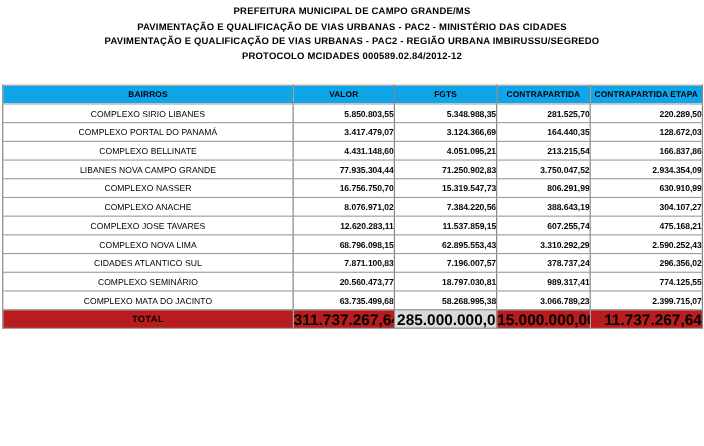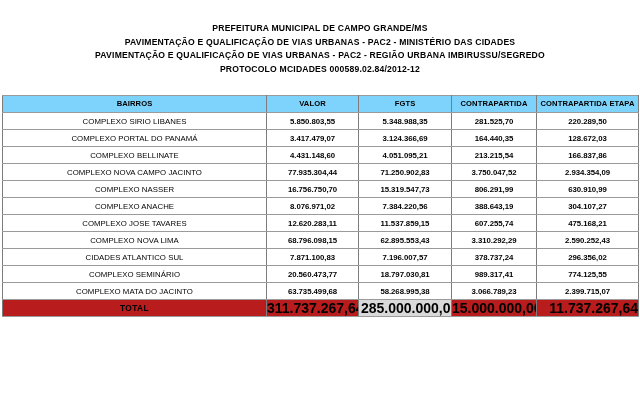--- a/index.html
+++ b/index.html
@@ -11,21 +11,21 @@
     width: 640px;
     height: 405px;
     overflow: hidden;
     font-family: "Liberation Sans", sans-serif;
     color: #000000;
     -webkit-font-smoothing: antialiased;
   }
 
   
   #doc-header {
-    padding-top: 22px;
+    padding-top: 4px;
     text-align: center;
   }
   #doc-header .hline {
     font-size: 8.6px;
     font-weight: bold;
     letter-spacing: 0.2px;
     line-height: 13.5px;
     white-space: nowrap;
   }
 
@@ -54,21 +54,21 @@
 
   
   col.c-bairros { width: 264px; }
   col.c-valor   { width: 92px; }
   col.c-fgts    { width: 93px; }
   col.c-contra  { width: 85px; }
   col.c-extra   { width: 102px; }
 
   
   thead tr.head-row th {
-    background: #7dd3fc;
+    background: #0ea5e9;
     font-weight: bold;
     font-size: 7.6px;
     text-align: center;
     height: 30px;
     line-height: 10px;
     letter-spacing: 0.1px;
     border-top: 2px solid #8a8a00;
     border-bottom: 2px solid #8a8a00;
   }
   thead tr.head-row th.th-bairros { border-left: 2px solid #8a8a00; }
@@ -80,21 +80,21 @@
     height: 16.4px;
     margin-top: 44px;
   }
   td.cell-bairro {
     text-align: center;
     font-size: 7.8px;
     padding-right: 26px;
     letter-spacing: 0.05px;
   }
   td.cell-num {
-    text-align: center;
+    text-align: right;
     font-weight: bold;
     font-size: 7.8px;
     padding-right: 4px;
     letter-spacing: -0.05px;
   }
 
   
   tfoot tr.total-row td {
     background: #b91c1c;
     height: 30px;
@@ -165,21 +165,21 @@
           <td class="cell-num">128.672,03</td>
         </tr>
         <tr class="data-row">
           <td class="cell-bairro">COMPLEXO BELLINATE</td>
           <td class="cell-num">4.431.148,60</td>
           <td class="cell-num">4.051.095,21</td>
           <td class="cell-num">213.215,54</td>
           <td class="cell-num">166.837,86</td>
         </tr>
         <tr class="data-row">
-          <td class="cell-bairro">COMPLEXO NOVA CAMPO JACINTO</td>
+          <td class="cell-bairro">LIBANES NOVA CAMPO GRANDE</td>
           <td class="cell-num">77.935.304,44</td>
           <td class="cell-num">71.250.902,83</td>
           <td class="cell-num">3.750.047,52</td>
           <td class="cell-num">2.934.354,09</td>
         </tr>
         <tr class="data-row">
           <td class="cell-bairro">COMPLEXO NASSER</td>
           <td class="cell-num">16.756.750,70</td>
           <td class="cell-num">15.319.547,73</td>
           <td class="cell-num">806.291,99</td>

